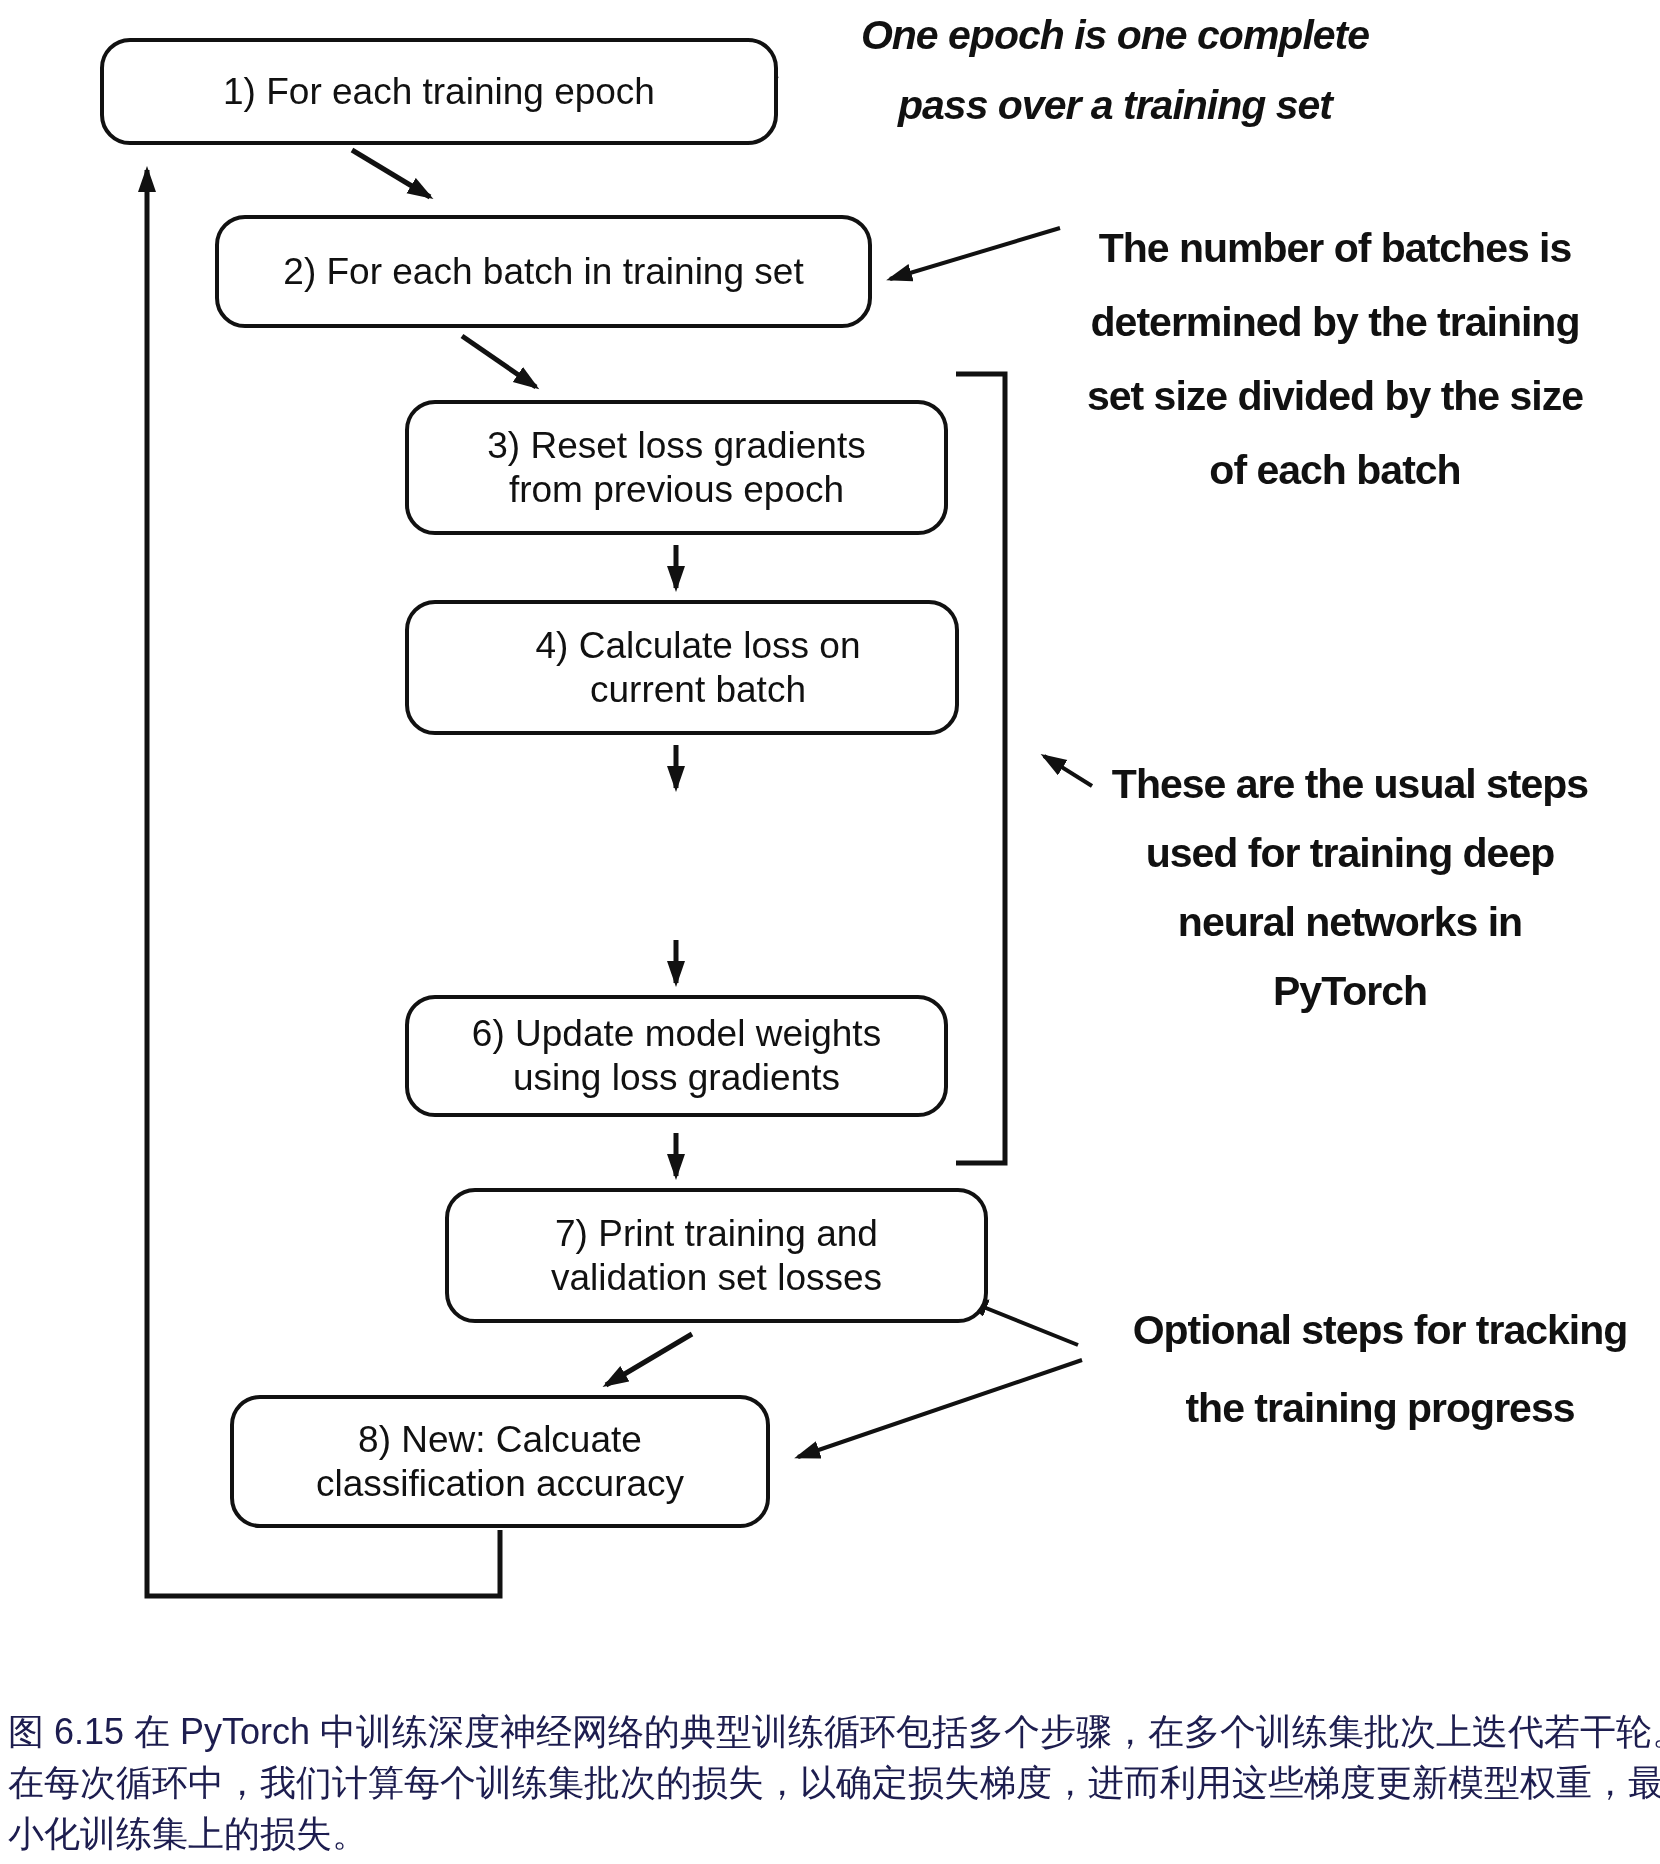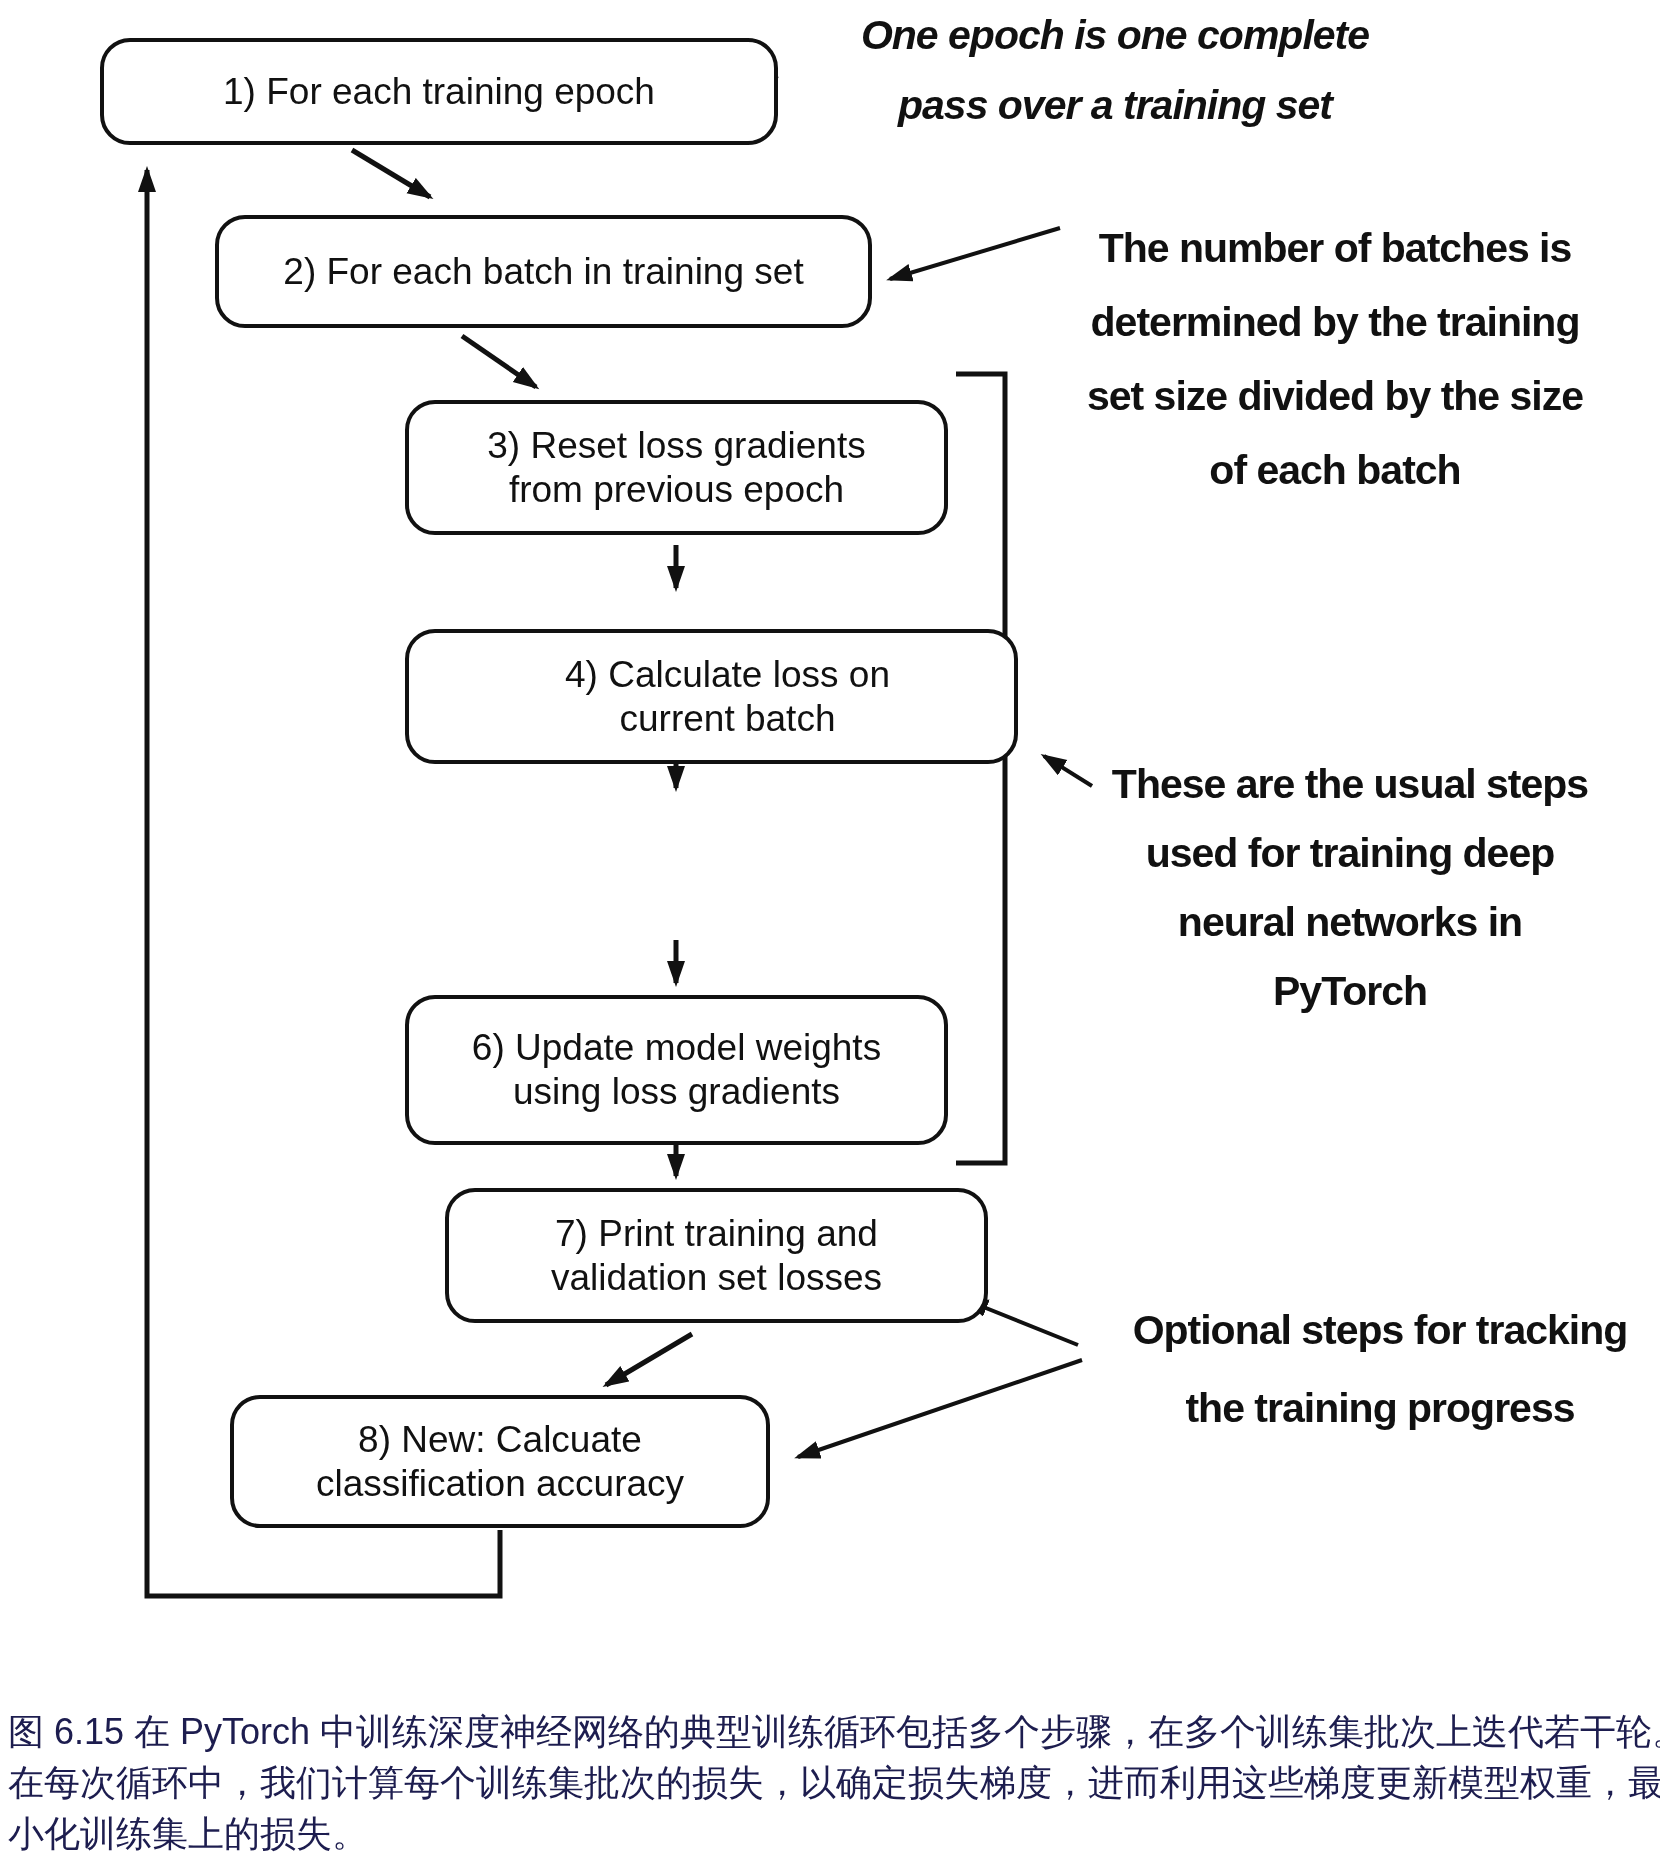--- a/index.html
+++ b/index.html
@@ -11,23 +11,23 @@
   .step{
     position:absolute;box-sizing:border-box;
     border:4.5px solid #111111;border-radius:30px;background:#ffffff;
     display:flex;align-items:center;justify-content:center;text-align:center;
     font-size:37px;line-height:1.18;color:#111111;
     white-space:pre-line;z-index:2;
   }
   .b1{left:100px;top:38px;width:678px;height:107px;}
   .b2{left:215px;top:215px;width:657px;height:113px;}
   .b3{left:405px;top:400px;width:543px;height:135px;}
-  .b4{left:405px;top:629px;width:613px;height:135px;padding-left:32px;}
+  .b4{left:405px;top:600px;width:554px;height:135px;padding-left:32px;}
   .b5{left:405px;top:800px;width:543px;height:135px;}
-  .b6{left:405px;top:995px;width:543px;height:150px;}
+  .b6{left:405px;top:995px;width:543px;height:122px;}
   .b7{left:405px;top:1188px;width:543px;height:135px;margin-left:40px;}
   .b8{left:230px;top:1395px;width:540px;height:133px;}
   
   .note{
     position:absolute;text-align:center;font-weight:700;letter-spacing:-1px;
     font-size:41px;color:#111111;white-space:pre-line;z-index:2;
   }
   .note-epoch{left:835px;top:0px;width:560px;line-height:70px;font-style:italic;}
   .note-batches{left:1055px;top:211px;width:560px;line-height:74px;}
   .note-usual{left:1070px;top:750px;width:560px;line-height:69px;}

